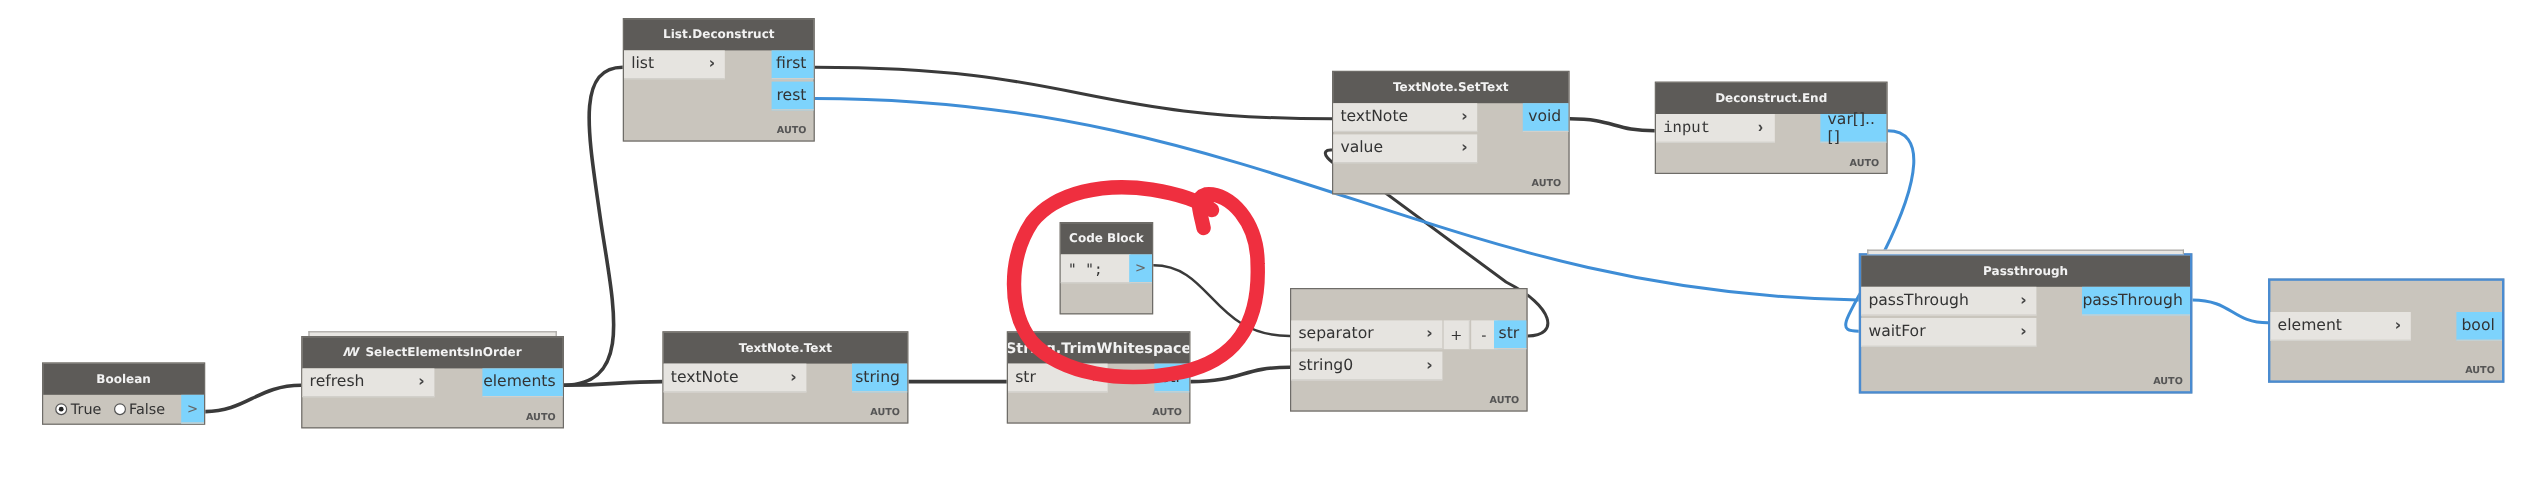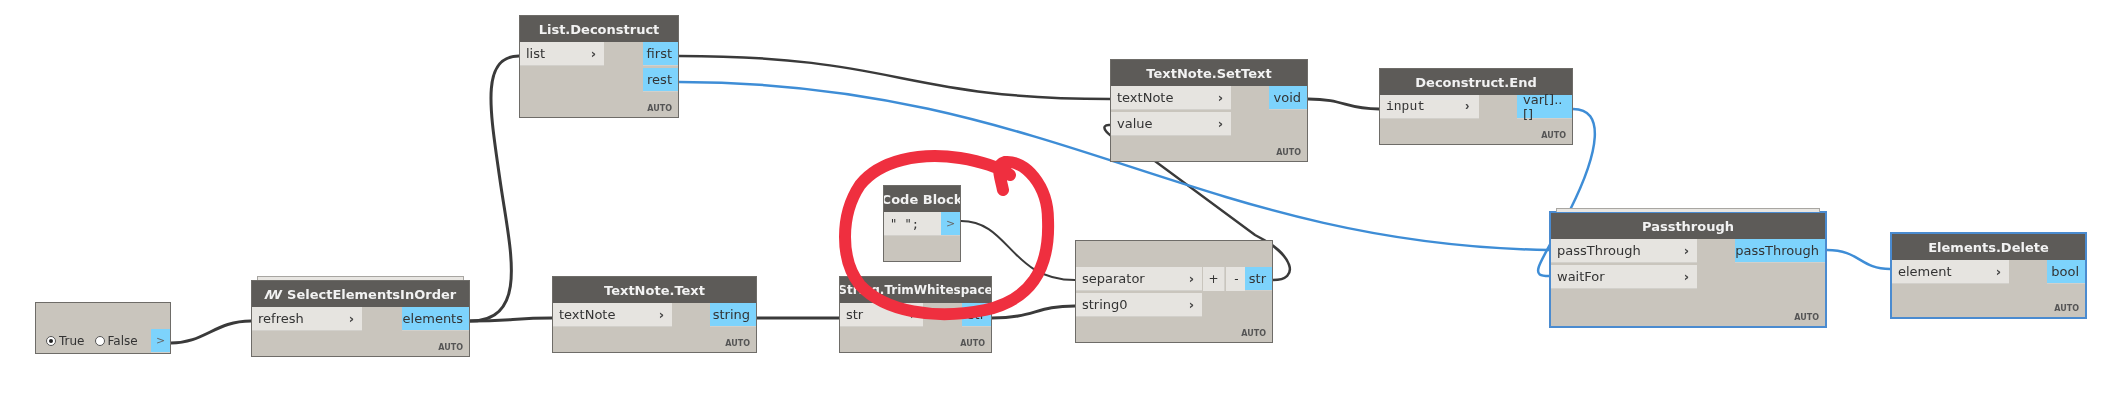--- a/index.html
+++ b/index.html
@@ -4,21 +4,21 @@
 <style>
   html, body { margin:0; padding:0; }
   body { width:2122px; height:402px; background:#ffffff; position:relative; overflow:hidden;
          font-family:"DejaVu Sans", "Liberation Sans", sans-serif; }
   #canvas { position:absolute; left:0; top:0; width:2122px; height:402px; }
   #wires { position:absolute; left:0; top:0; width:2122px; height:402px; pointer-events:none; }
   .node { position:absolute; background:#c9c5bd; border:1px solid #6e6c68; box-sizing:border-box; }
   .node.selected { border:2px solid #4a8bd0; }
   .node.stacked::before { content:""; position:absolute; left:5px; right:5px; top:-5px; height:3px;
                           border:1px solid #a8a6a2; border-bottom:none; background:#e8e6e2; }
-  .node .hdr { height:26px; background:#5d5b58; color:#f2f2f2; font-size:13px; font-weight:bold;
+  .node .hdr { height:26px; background:#5d5b58; color:#f2f2f2; font-size:10px; font-weight:bold;
                display:flex; align-items:center; justify-content:center; white-space:nowrap; overflow:hidden; }
   .node .hdr .lacing { font-style:italic; margin-right:5px; }
   .port-in { position:absolute; left:0; height:24px; background:#e6e4e0; border-bottom:1px solid #d2d0cb;
              font-size:13px; color:#333; display:flex; align-items:center; padding-left:6px; box-sizing:border-box; }
   .port-in .chev { position:absolute; right:8px; font-weight:bold; color:#444; font-size:13px; }
   .port-out { position:absolute; right:0; height:24px; background:#7dd3fc; border-bottom:1px solid #d2d0cb;
               font-size:13px; color:#333; display:flex; align-items:center; justify-content:flex-end;
               padding-right:6px; padding-left:6px; box-sizing:border-box; }
   .auto { position:absolute; right:6px; bottom:4px; font-size:8px; font-weight:bold; color:#555; }
   .radio { display:inline-flex; align-items:center; font-size:12px; color:#333; margin-right:10px; }
@@ -56,20 +56,21 @@
   <path d="M1308 99 C 1345 99, 1345 109, 1379 109" stroke="#3a3a3a" stroke-width="3" fill="none"></path>
 
   <path d="M679 82 C 1050 82, 1200 245, 1549 250" stroke="#3e8dd6" stroke-width="2.5" fill="none"></path>
 
   <path d="M1573 109 C 1605 109, 1600 150, 1570 210 C 1535 270, 1530 276, 1549 276" stroke="#3e8dd6" stroke-width="2.5" fill="none"></path>
 
   <path d="M1827 250 C 1860 250, 1860 269, 1890 269" stroke="#3e8dd6" stroke-width="2.5" fill="none"></path>
 </svg>
 
 <div class="node" style="left:35px;top:302px;width:136px;height:52px;">
+  <div class="hdr">Boolean</div>
   <div style="position:absolute;left:0;top:26px;height:24px;display:flex;align-items:center;padding-left:10px;">
     <span class="radio">
           <span class="dot on"></span>
           <span>True</span>
         </span>
     <span class="radio">
           <span class="dot"></span>
           <span>False</span>
         </span>
   </div>
@@ -173,21 +174,20 @@
       </div>
   <div class="port-in" style="top:52px;width:146px;">
         <span>waitFor</span>
         <span class="chev">›</span>
       </div>
   <div class="port-out" style="top:26px;width:90px;">passThrough</div>
   <div class="auto">AUTO</div>
 </div>
 
 <div class="node selected" style="left:1890px;top:232px;width:197px;height:87px;">
-  <div class="hdr">Elements.Delete</div>
   <div class="port-in" style="top:26px;width:117px;">
         <span>element</span>
         <span class="chev">›</span>
       </div>
   <div class="port-out" style="top:26px;width:38px;">bool</div>
   <div class="auto">AUTO</div>
 </div>
 
 <svg id="annot" viewBox="0 0 2122 402">
   <path d="M1003 190 C 1000 175, 995 165, 1005 162 C 1025 160, 1048 185, 1048 220 C 1050 270, 1030 300, 985 310 C 935 320, 885 312, 860 285 C 840 260, 840 215, 860 185 C 880 160, 920 152, 960 158 C 985 162, 1000 168, 1010 175" stroke="#ef2f3f" stroke-width="12" stroke-linecap="round" fill="none"></path>

